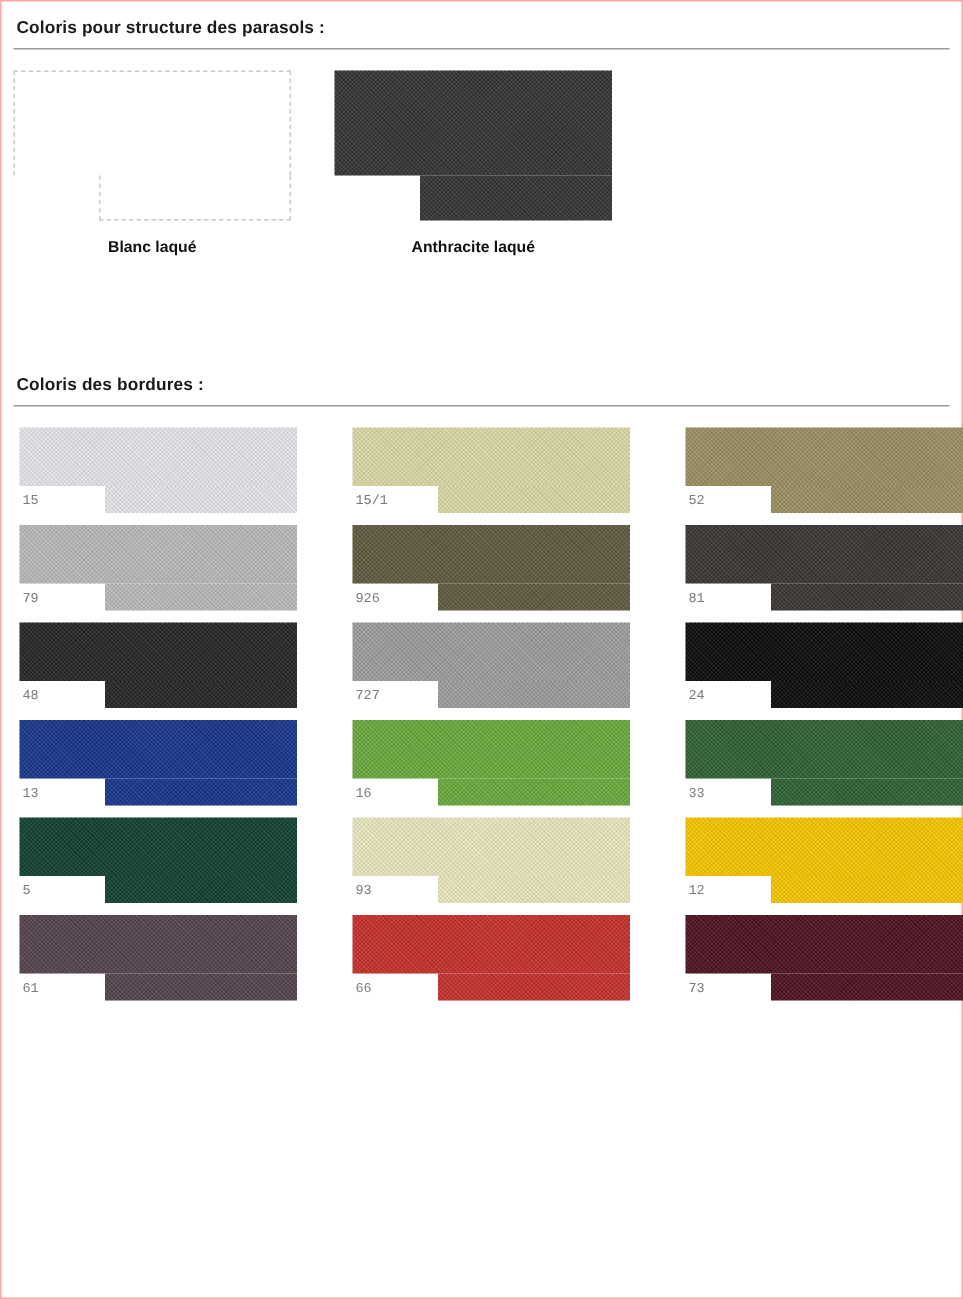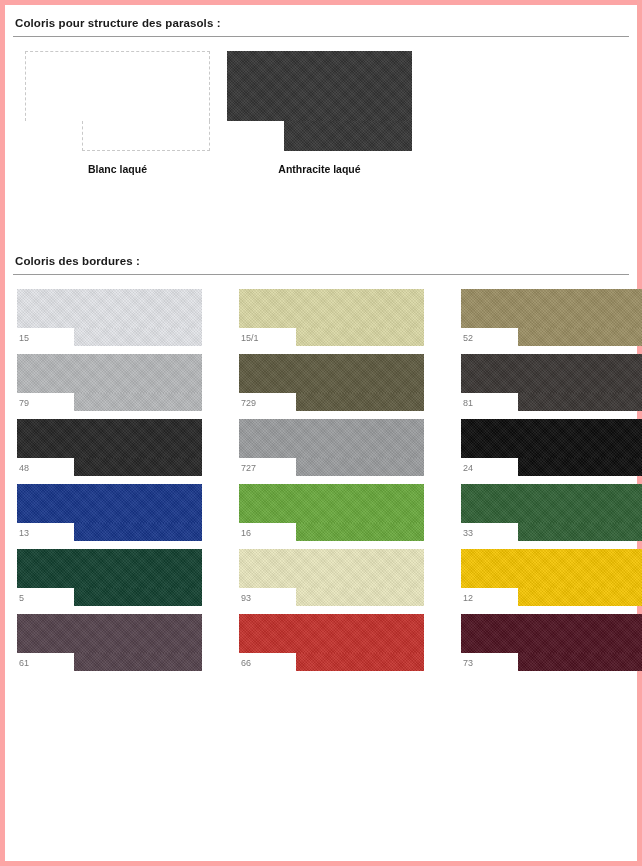--- a/index.html
+++ b/index.html
@@ -12,21 +12,21 @@
     height: 866px;
     font-family: "Liberation Sans", sans-serif;
     color: #1a1a1a;
     overflow: hidden;
   }
   .page {
     position: relative;
     width: 642px;
     height: 866px;
     box-sizing: border-box;
-    border: 5px solid #fca5a5;
+    border: 1px solid #fca5a5;
     background: #ffffff;
   }
   .inner {
     position: absolute;
     left: 0;
     top: 0;
     right: 0;
     bottom: 0;
     padding: 12px 8px 0 8px;
     box-sizing: border-box;
@@ -47,21 +47,21 @@
   }
   
   .structure-row {
     position: relative;
     height: 190px;
   }
   .struct-item {
     position: absolute;
     top: 0;
   }
-  .struct-item.first { left: 12px; }
+  .struct-item.first { left: 0; }
   .struct-item.second { left: 214px; }
 
   .struct-swatch {
     position: relative;
     width: 185px;
     height: 100px;
   }
   
   .notch-shape {
     position: relative;
@@ -115,20 +115,21 @@
     display: grid;
     grid-template-columns: repeat(3, 185px);
     column-gap: 37px;
     row-gap: 8px;
     padding-left: 4px;
   }
   .cell {
     position: relative;
     width: 185px;
     height: 57px;
+    font-family: Liberation Mono, monospace;
   }
   .cell .shape {
     position: absolute;
     left: 0; top: 0;
     width: 185px;
     height: 57px;
   }
   .cell .shape .upper {
     position: absolute;
     left: 0; top: 0;
@@ -241,21 +242,21 @@
           </div>
           <div class="cell">
             <div class="shape">
               <div class="upper" style="background: rgb(94, 90, 64);">
                 <div class="tex"></div>
               </div>
               <div class="lower" style="background: rgb(94, 90, 64);">
                 <div class="tex"></div>
               </div>
             </div>
-            <div class="code">729</div>
+            <div class="code">926</div>
           </div>
           <div class="cell">
             <div class="shape">
               <div class="upper" style="background: rgb(58, 53, 51);">
                 <div class="tex"></div>
               </div>
               <div class="lower" style="background: rgb(58, 53, 51);">
                 <div class="tex"></div>
               </div>
             </div>

